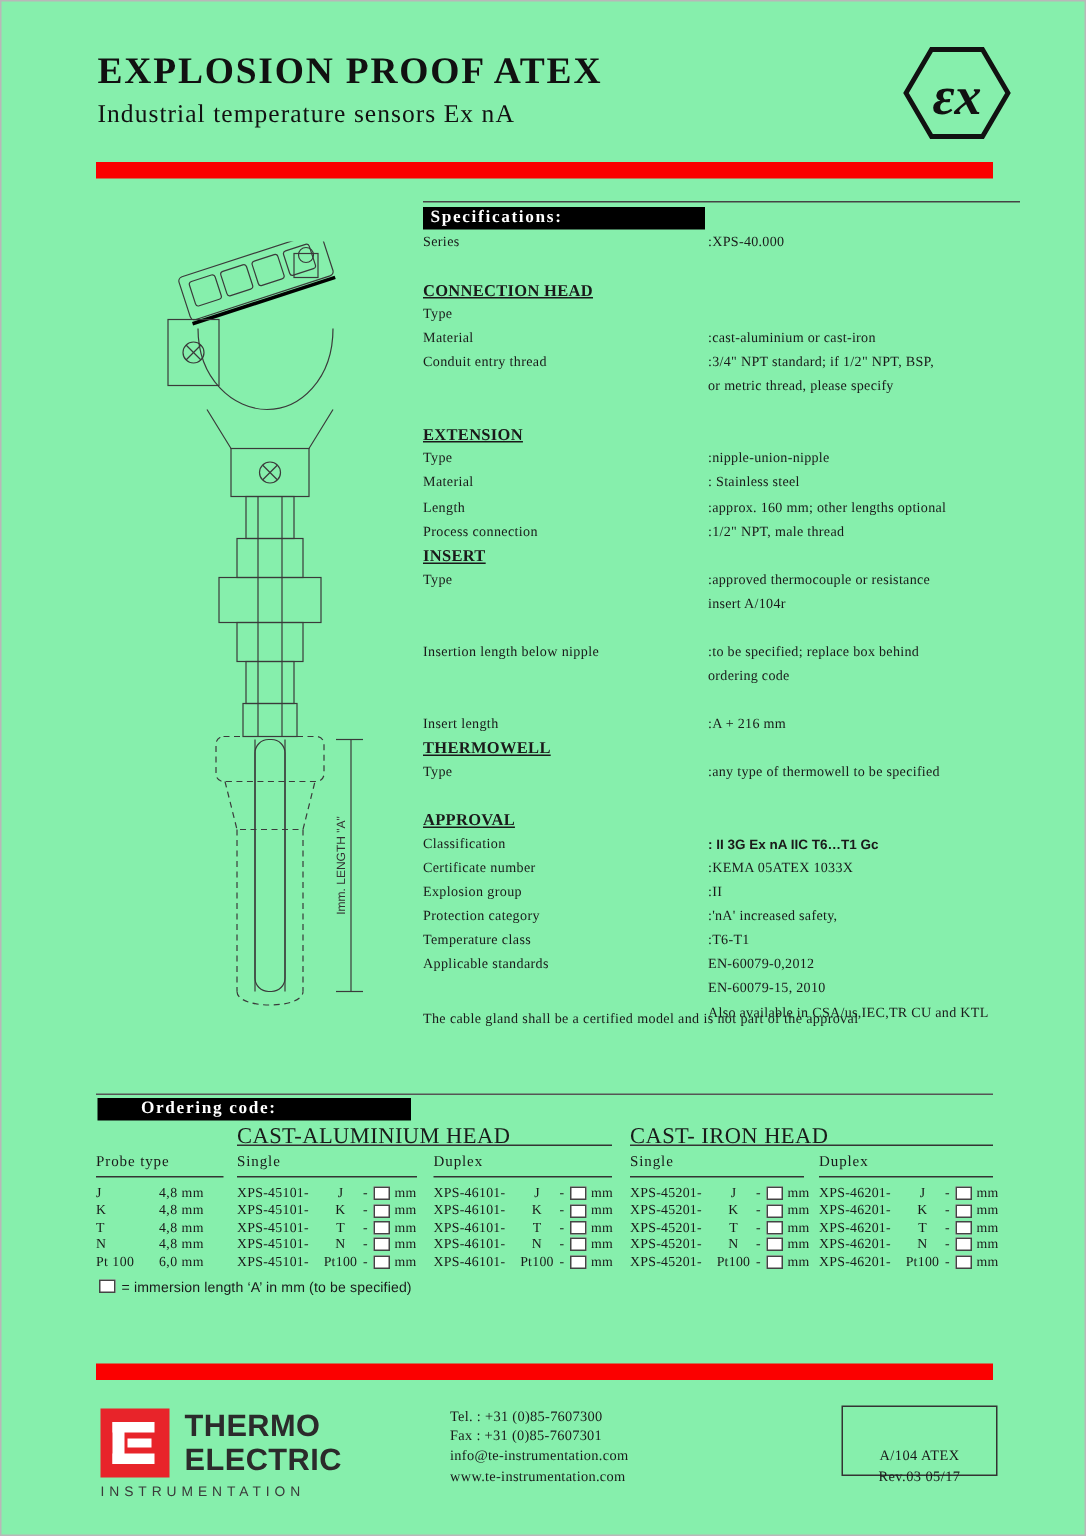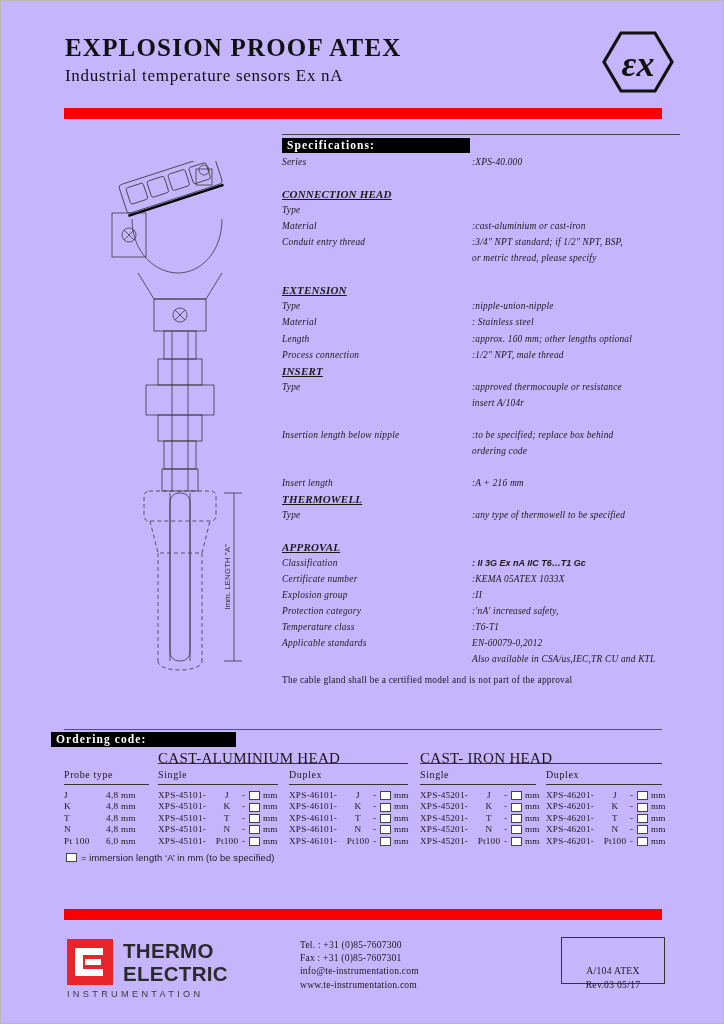--- a/index.html
+++ b/index.html
@@ -15,21 +15,21 @@
     position: relative;
     overflow: hidden;
   }
   .page {
     position: absolute;
     left: 0; top: 0;
     width: 724px;
     height: 1024px;
     border: 1px solid #b8b8b8;
     box-sizing: border-box;
-    background: #c4b5fd;
+    background: #86efac;
   }
 
   
   .title-block {
     position: absolute;
     left: 64px;
     top: 33px;
   }
   .title-main {
     font-family: "Liberation Serif", serif;
@@ -108,21 +108,20 @@
     left: 281px;
     top: 153px;
     width: 400px;
     font-size: 9.4px;
     line-height: 16.05px;
     font-family: "Liberation Serif", serif;
   }
   .spec-row {
     display: flex;
     width: 100%;
-    font-style: italic;
   }
   .spec-label {
     width: 190px;
     flex: 0 0 190px;
     white-space: nowrap;
     letter-spacing: 0.25px;
   }
   .spec-value {
     flex: 1;
     white-space: nowrap;
@@ -156,25 +155,26 @@
   .order-rule {
     position: absolute;
     left: 63px;
     top: 728px;
     width: 598px;
     height: 1px;
     background: #555;
   }
   .order-head {
     position: absolute;
-    left: 50px;
+    left: 64px;
     top: 731px;
     width: 185px;
     height: 15px;
     background: #000;
+    padding-left: 24px;
   }
   .order-head span {
     color: #fff;
     font-size: 11.5px;
     font-weight: bold;
     letter-spacing: 1.1px;
     padding-left: 5px;
     line-height: 15px;
     display: block;
     font-family: "Liberation Serif", serif;
@@ -521,20 +521,24 @@
     <div class="spec-row">
         <div class="spec-label">Temperature class</div>
         <div class="spec-value">:T6-T1</div>
       </div>
     <div class="spec-row">
         <div class="spec-label"> Applicable standards</div>
         <div class="spec-value"> EN-60079-0,2012</div>
       </div>
     <div class="spec-row">
         <div class="spec-label"></div>
+        <div class="spec-value"> EN-60079-15, 2010</div>
+      </div>
+    <div class="spec-row">
+        <div class="spec-label"></div>
         <div class="spec-value">Also available in CSA/us,IEC,TR CU and KTL</div>
       </div>
   </div>
 
   <div class="note-gland">The cable gland shall be a certified model and is not part of the approval</div>
 
   <div class="order-rule"></div>
   <div class="order-head">
     <span>Ordering code:</span>
   </div>

